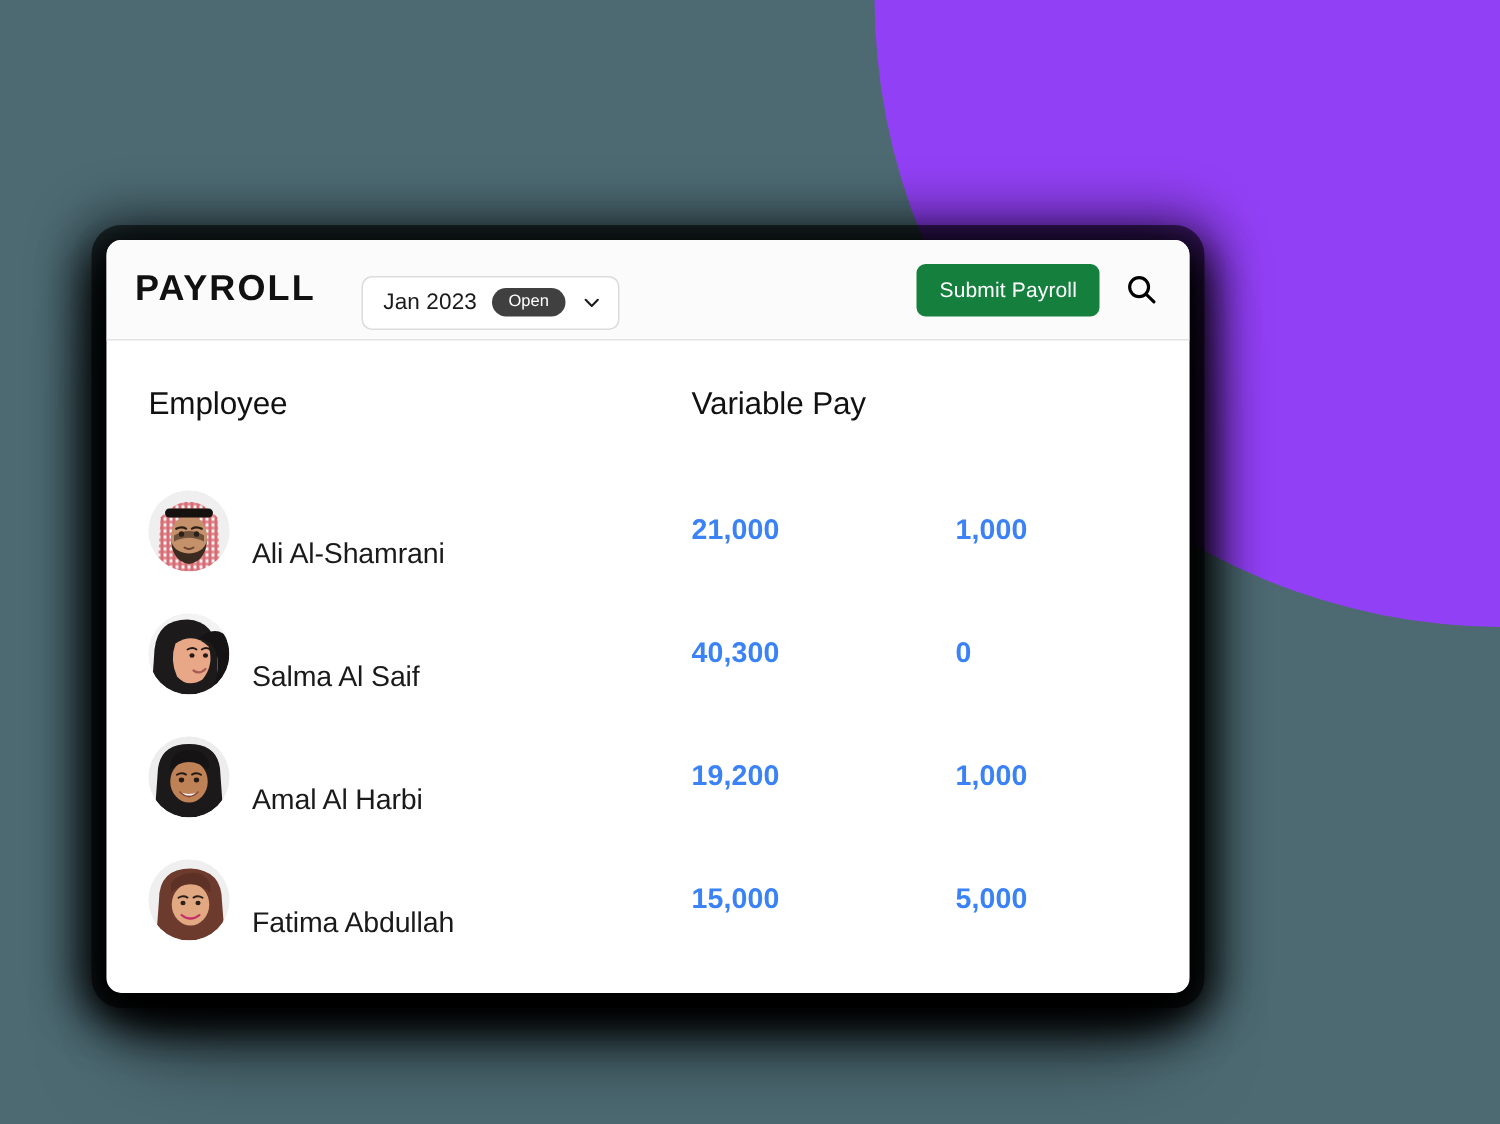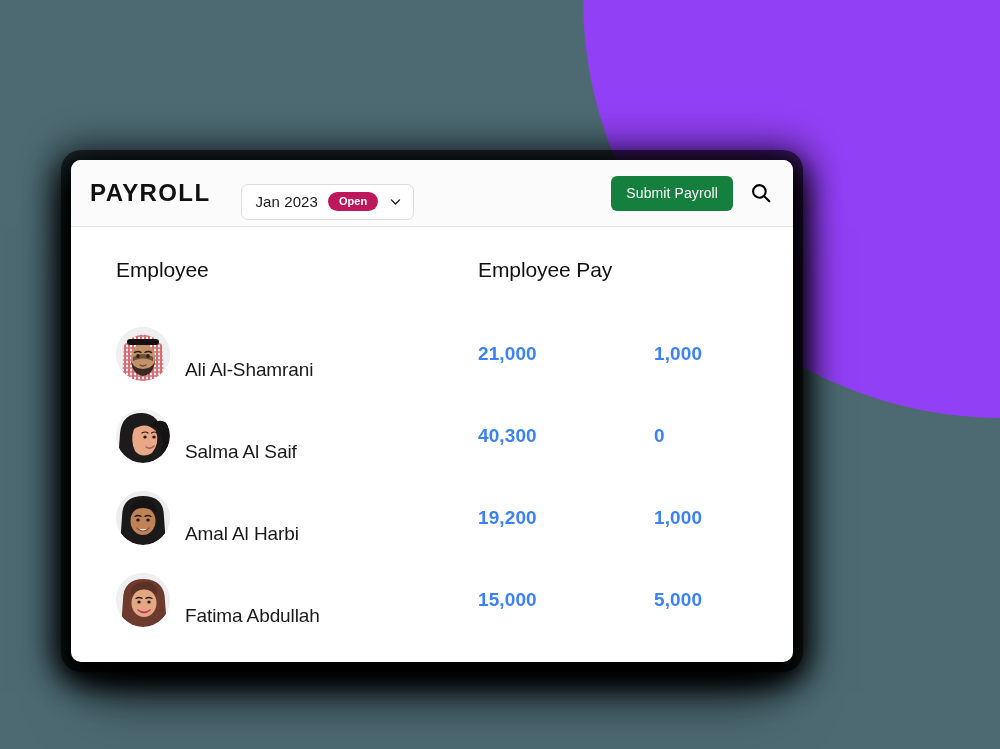--- a/index.html
+++ b/index.html
@@ -95,24 +95,24 @@
   }
 
   #period-label {
     font-size: 15px;
     color: #1a1a1a;
     letter-spacing: 0.1px;
     white-space: nowrap;
   }
 
   #period-status-badge {
-    background: #be185d;
+    background: #404040;
     color: #ffffff;
     font-size: 11px;
-    font-weight: 700;
+    font-weight: 400;
     border-radius: 999px;
     padding: 3px 11px 4px;
     line-height: 1.1;
     white-space: nowrap;
   }
 
   #chevron-down-icon {
     display: block;
     width: 13px;
     height: 13px;
@@ -154,21 +154,20 @@
   
   #payroll-table {
     flex: 1;
     padding: 0 0 0 28px;
   }
 
   .row-grid {
     display: grid;
     grid-template-columns: 362px 176px 1fr;
     align-items: center;
-    margin-left: 17px;
   }
 
   #table-header-row {
     height: 86px;
   }
 
   .col-head {
     font-size: 21px;
     font-weight: 500;
     color: #111111;
@@ -237,21 +236,21 @@
           <path d="M14.2 14.2 L19.3 19.3" stroke="#000000" stroke-width="2.1" stroke-linecap="round"></path>
         </svg>
       </button>
     </div>
   </div>
 
   <div id="payroll-table">
 
     <div id="table-header-row" class="row-grid">
       <div class="col-head">Employee</div>
-      <div class="col-head">Employee Pay</div>
+      <div class="col-head">Variable Pay</div>
     </div>
 
     <div class="employee-row row-grid">
       <div class="employee-cell">
         <svg class="avatar" viewBox="0 0 54 54">
           <defs>
             <clipPath id="clip1">
                 <circle cx="27" cy="27" r="27"></circle>
               </clipPath>
             <pattern id="kef" width="4" height="4" patternUnits="userSpaceOnUse">

